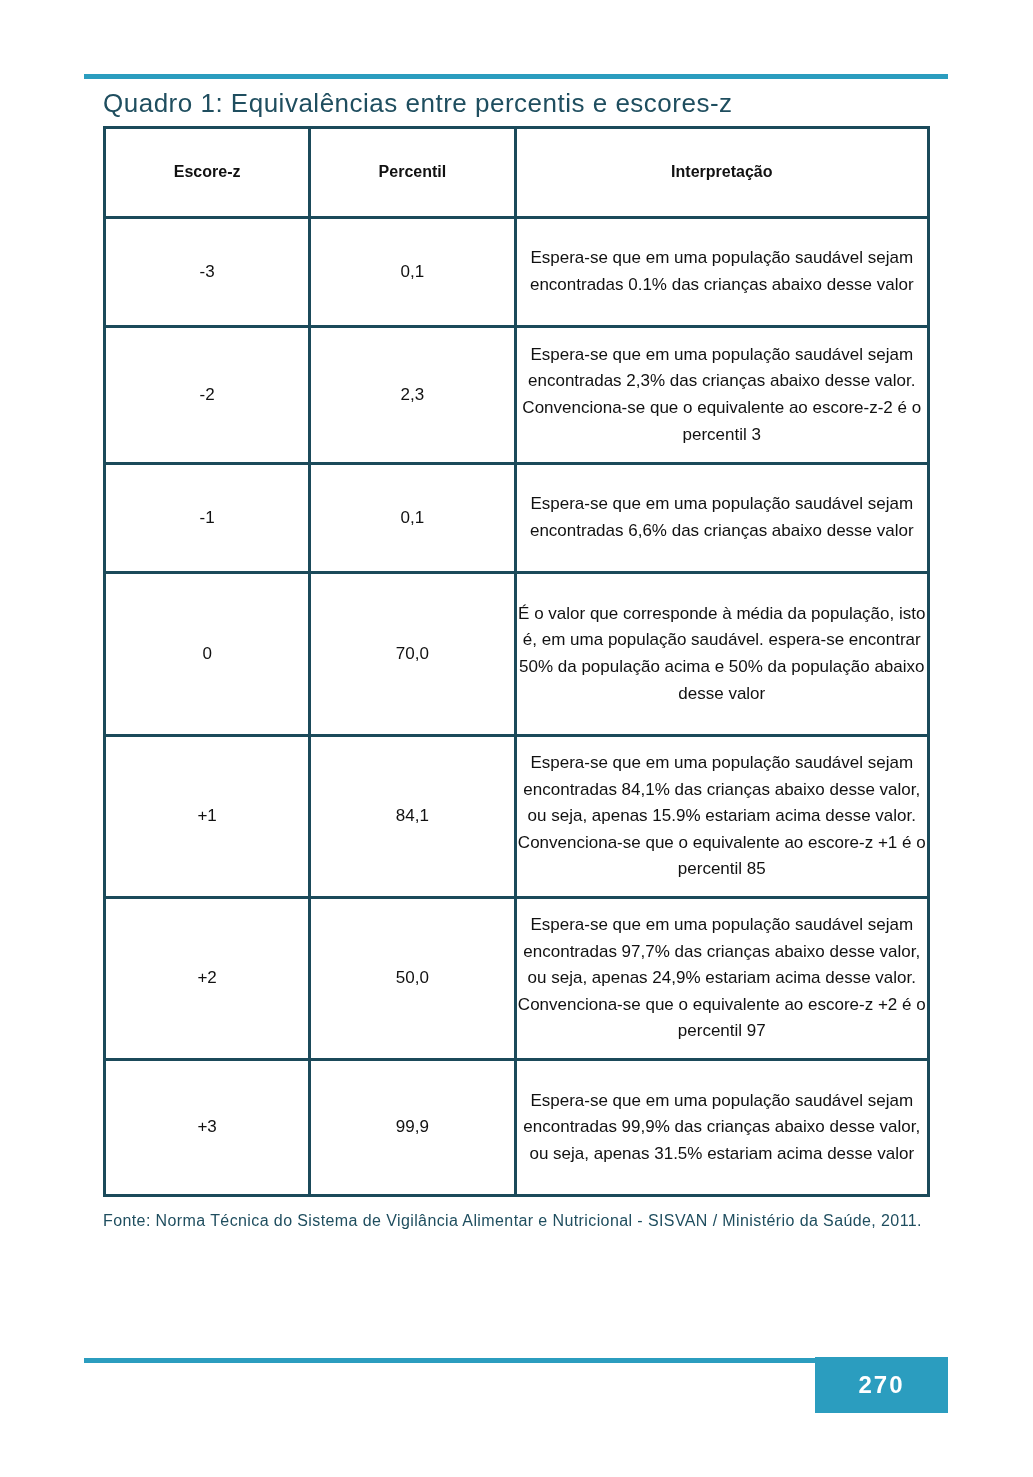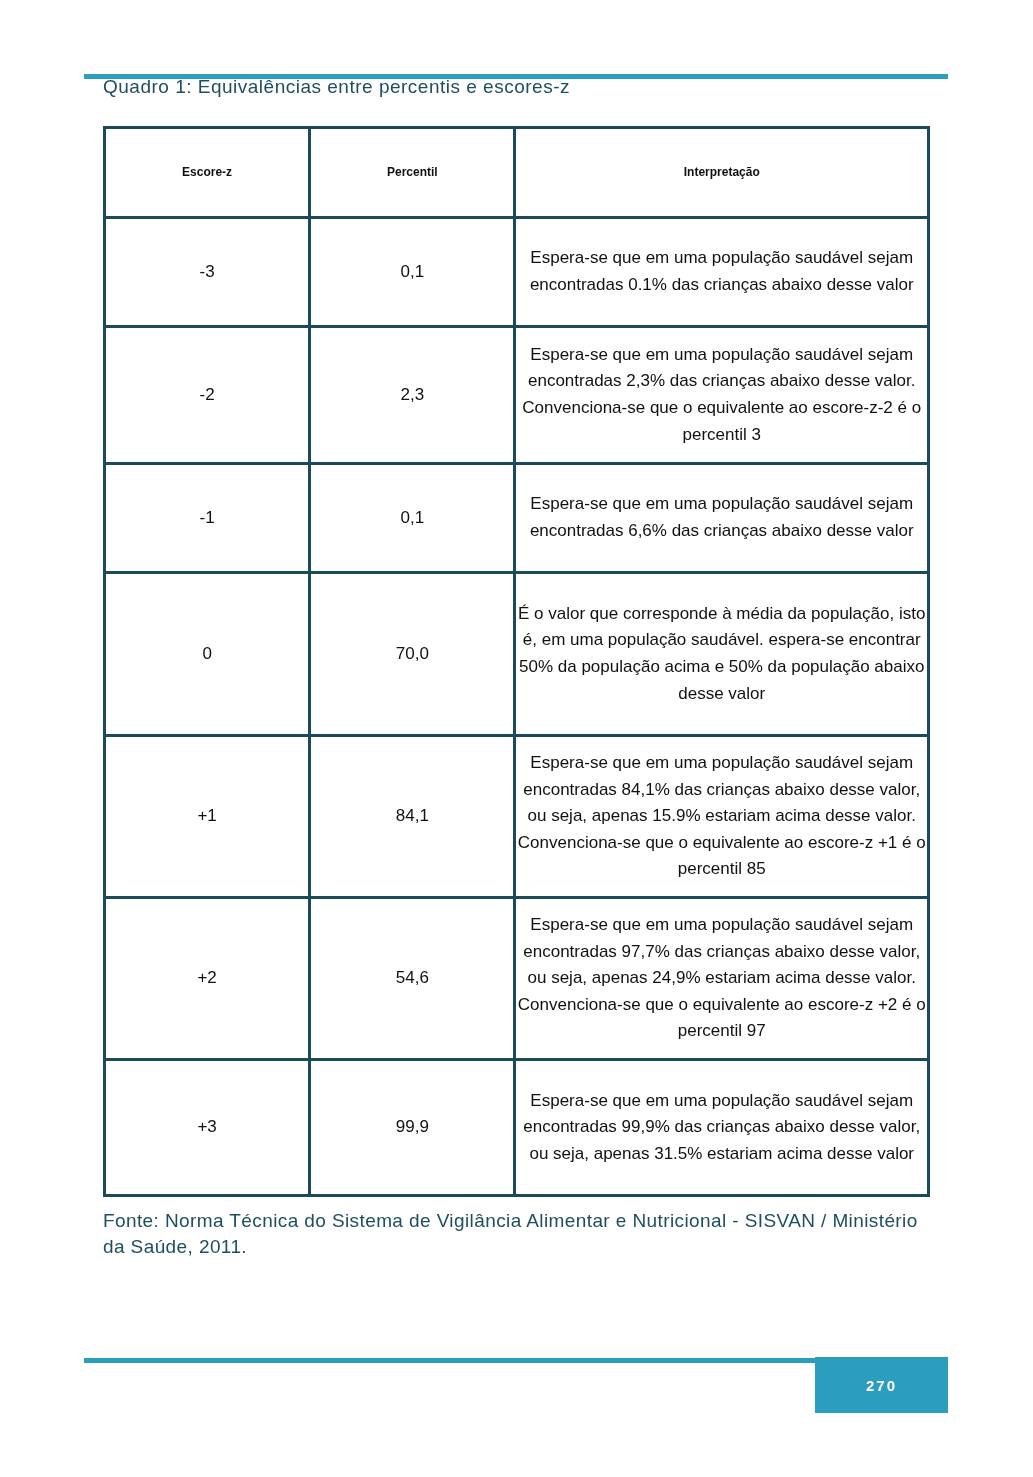--- a/index.html
+++ b/index.html
@@ -1,31 +1,31 @@
 <!DOCTYPE html>
 <html><head>
 <meta charset="utf-8">
 <style>
   html, body { margin: 0; padding: 0; background: #ffffff; }
   body { width: 1033px; height: 1477px; position: relative; overflow: hidden;
          font-family: "Liberation Sans", sans-serif; color: #111; }
   .top-rule { position: absolute; left: 84px; top: 74px; width: 864px; height: 5px; background: #2b9dbf; }
-  .caption { position: absolute; left: 103px; top: 76px; font-size: 19px; color: #1f4e5f; letter-spacing: 0.5px; }
+  .caption { position: absolute; left: 103px; top: 88px; font-size: 26px; color: #1f4e5f; letter-spacing: 0.5px; }
   table.quadro { position: absolute; left: 103px; top: 126px; width: 827px; border-collapse: collapse;
                  border: 3px solid #1b4a5a; }
   table.quadro th, table.quadro td { border: 3px solid #1b4a5a; text-align: center; vertical-align: middle;
                  font-size: 17px; line-height: 26.6px; color: #111; padding: 0; }
-  table.quadro th { font-weight: bold; height: 87px; font-size: 12px; }
+  table.quadro th { font-weight: bold; height: 87px; font-size: 16px; }
   col.c1 { width: 206px; } col.c2 { width: 206px; } col.c3 { width: 415px; }
   td.interp { padding: 0 10px; margin-left: 48px; }
-  .source { position: absolute; left: 103px; top: 1208px; width: 830px; font-size: 19px; color: #1f4e5f;
+  .source { position: absolute; left: 103px; top: 1208px; width: 830px; font-size: 16px; color: #1f4e5f;
             line-height: 26px; letter-spacing: 0.4px; }
   .bottom-rule { position: absolute; left: 84px; top: 1358px; width: 735px; height: 5px; background: #2b9dbf; }
   .page-box { position: absolute; left: 815px; top: 1357px; width: 133px; height: 56px; background: #2b9dbf;
-              color: #ffffff; font-weight: bold; font-size: 15px; letter-spacing: 2px;
+              color: #ffffff; font-weight: bold; font-size: 24px; letter-spacing: 2px;
               display: flex; align-items: center; justify-content: center; }
 </style>
 </head>
 <body>
 
 <div class="top-rule"></div>
 
 <div class="caption">Quadro 1: Equivalências entre percentis e escores-z</div>
 
 <table class="quadro">
@@ -62,21 +62,21 @@
       <td>70,0</td>
       <td class="interp">É o valor que corresponde à média da população, isto é, em uma população saudável. espera-se encontrar 50% da população acima e 50% da população abaixo desse valor</td>
     </tr>
     <tr style="height:162px">
       <td>+1</td>
       <td>84,1</td>
       <td class="interp">Espera-se que em uma população saudável sejam encontradas 84,1% das crianças abaixo desse valor, ou seja, apenas 15.9% estariam acima desse valor. Convenciona-se que o equivalente ao escore-z +1 é o percentil 85</td>
     </tr>
     <tr style="height:162px">
       <td>+2</td>
-      <td>54,6</td>
+      <td>50,0</td>
       <td class="interp">Espera-se que em uma população saudável sejam encontradas 97,7% das crianças abaixo desse valor, ou seja, apenas 24,9% estariam acima desse valor. Convenciona-se que o equivalente ao escore-z +2 é o percentil 97</td>
     </tr>
     <tr style="height:136px">
       <td>+3</td>
       <td>99,9</td>
       <td class="interp">Espera-se que em uma população saudável sejam encontradas 99,9% das crianças abaixo desse valor, ou seja, apenas 31.5% estariam acima desse valor</td>
     </tr>
   </tbody>
 </table>
 

